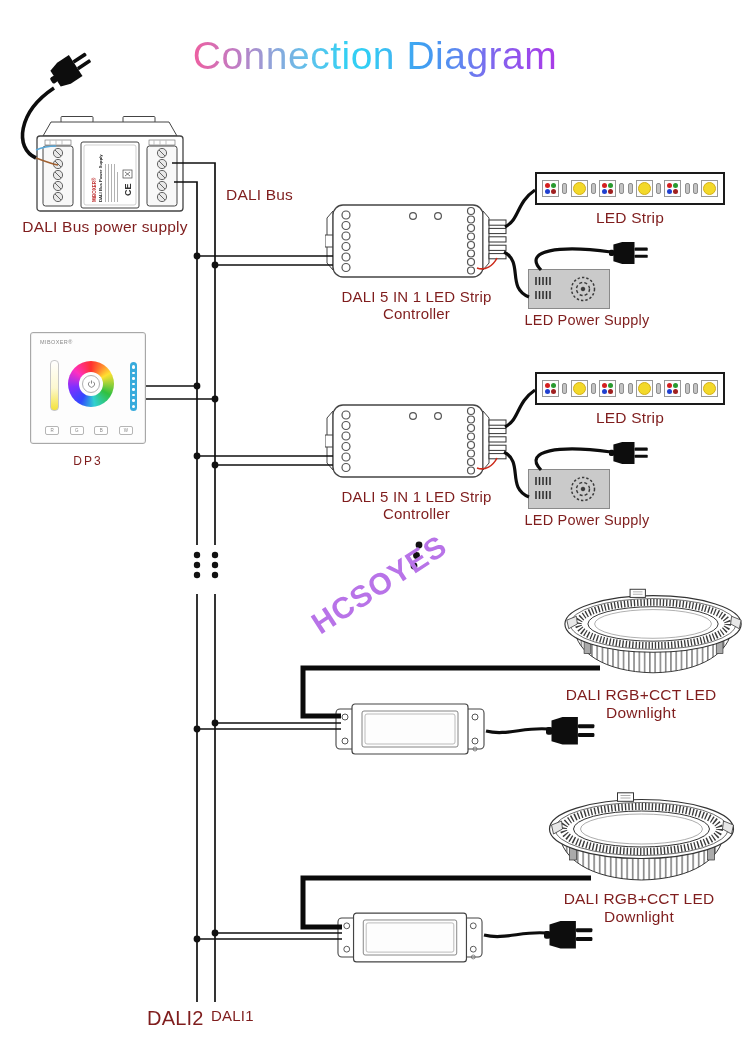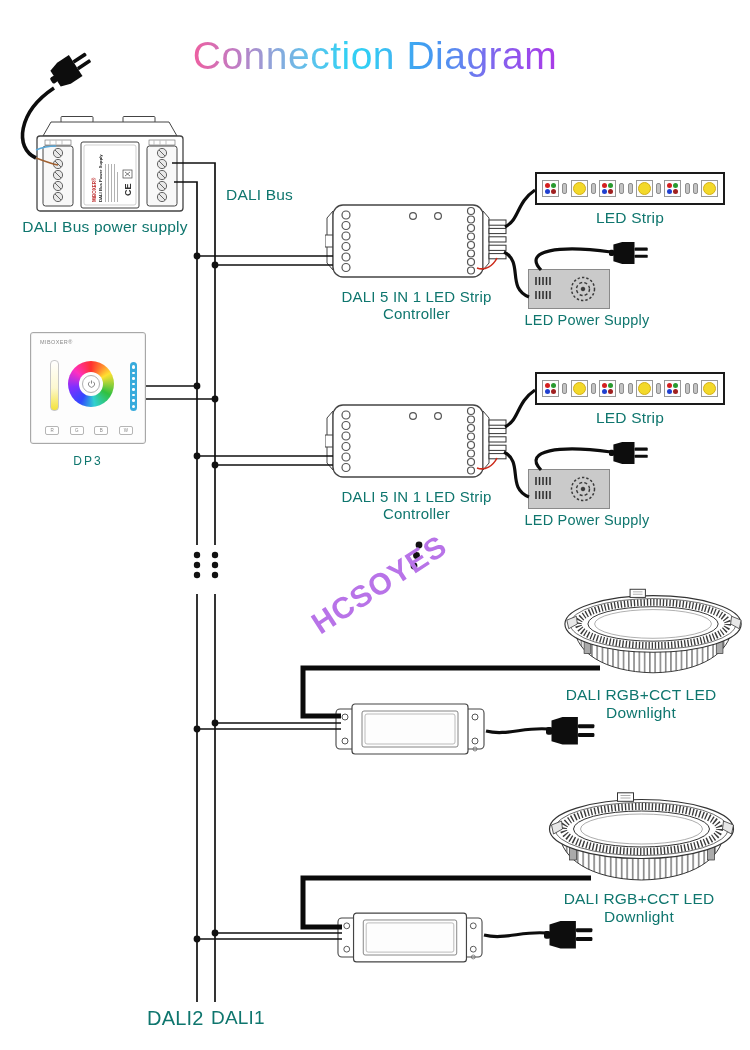--- a/index.html
+++ b/index.html
@@ -2,21 +2,21 @@
 <html><head>
 <meta charset="utf-8">
 <style>
   html,body{margin:0;padding:0;background:#fff;}
   #stage{position:relative;width:750px;height:1050px;background:#fff;overflow:hidden;
          font-family:"Liberation Sans", sans-serif;text-decoration:underline;}
   .title{position:absolute;top:34px;left:50%;transform:translateX(-50%);white-space:nowrap;
          font-size:39px;font-weight:400;letter-spacing:.5px;
          background:linear-gradient(90deg,#ee5fa0 0%,#c07cc4 12%,#8fa5da 22%,#5ec2ec 32%,#35d0f3 42%,#31cdf4 48%,#41b4f2 56%,#3f9ff1 63%,#5b8af0 72%,#7e68ee 82%,#9a4aec 92%,#aa3ae6 100%);
          -webkit-background-clip:text;background-clip:text;color:transparent;}
-  .lbl{position:absolute;font-size:15.5px;color:#0f766e;text-align:center;letter-spacing:.2px;}
+  .lbl{position:absolute;font-size:15.5px;color:#7f1d1d;text-align:center;letter-spacing:.2px;}
   .wm{position:absolute;left:302px;top:566px;width:160px;font-size:30px;font-weight:700;
       color:#b873e8;transform:rotate(-33deg);letter-spacing:1px;z-index:6;}
   
   .ledstrip{position:absolute;width:190px;height:33px;border:2px solid #1a1a1a;background:#fff;
             box-sizing:border-box;display:flex;align-items:center;justify-content:space-between;
             padding:0 5px;z-index:2;}
   .chip-rgb{position:relative;width:17px;height:17px;border:1px solid #999;background:#fdfdfd;flex:none;box-sizing:border-box;}
   .chip-rgb i{position:absolute;width:5px;height:5px;border-radius:50%;}
   .d-r{left:2px;top:2px;background:#d32020}
   .d-g{right:2px;top:2px;background:#2a9a30}
@@ -340,21 +340,21 @@
   <svg class="devsvg" style="left:545px;top:792px" width="195" height="95" viewBox="0 0 190 95">
       <use href="#g-downlight"></use>
     </svg>
   <div class="lbl" style="left:534px;top:890px;width:210px">DALI RGB+CCT LED Downlight</div>
 
   <svg class="devsvg" style="left:337px;top:912px" width="146" height="51" viewBox="0 0 150 52">
       <use href="#g-driver"></use>
     </svg>
 
   <div class="lbl" style="left:147px;top:1007px;font-size:20px;text-align:right">DALI2</div>
-  <div class="lbl" style="left:211px;top:1007px;font-size:19px;text-align:left">DALI1</div>
+  <div class="lbl" style="left:211px;top:1007px;font-size:15px;text-align:left">DALI1</div>
 
   <div class="wm">HCSOYES</div>
 
   <svg id="wires" width="750" height="1050" viewBox="0 0 750 1050">
 
     <path d="M172,163 H215 V545 M215,594 V1002 M174,182 H197 V545 M197,594 V1002" fill="none" stroke="#111" stroke-width="1.7"></path>
 
     <path d="M146,386 H197 M146,399 H215 M197,256 H333 M215,265 H333 M197,456 H333 M215,465 H333
              M215,723 H341 M197,729 H341 M215,933 H342 M197,939 H342" fill="none" stroke="#111" stroke-width="1.7"></path>
 

